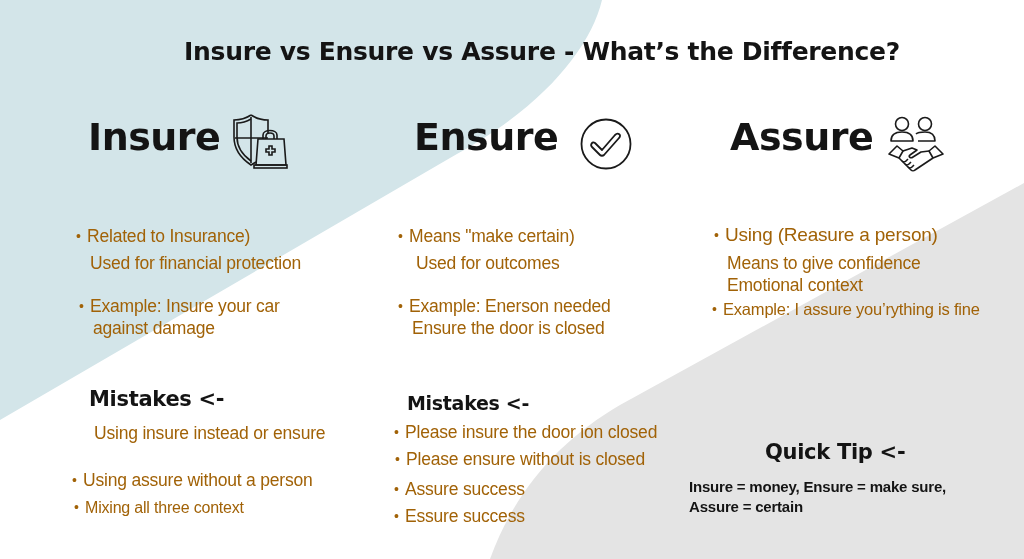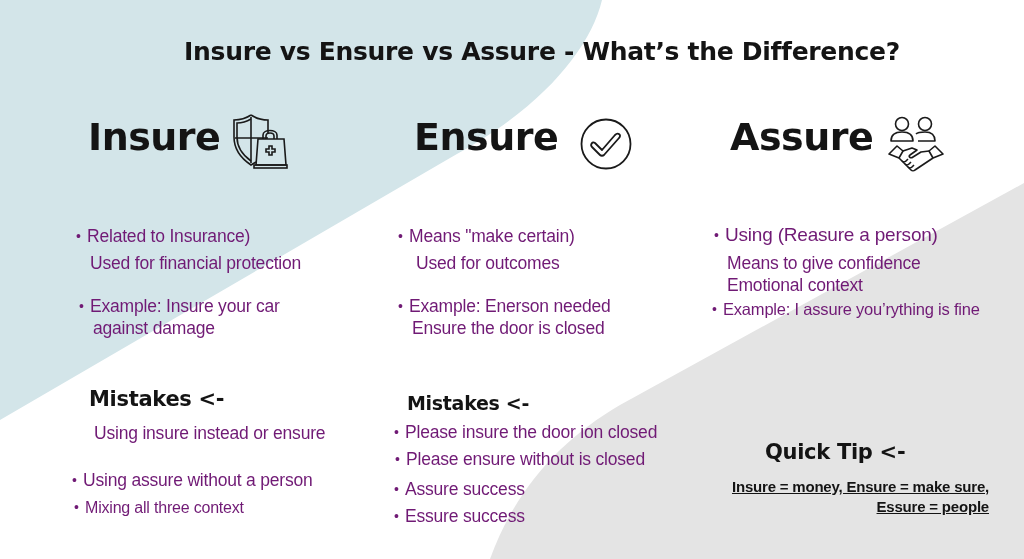--- a/index.html
+++ b/index.html
@@ -7,25 +7,25 @@
       width: 1024px; height: 559px; overflow: hidden; position: relative;
       background: #ffffff;
       font-family: "Liberation Sans", "DejaVu Sans", sans-serif;
       color: #141414;
     }
     .bg { position: absolute; left: 0; top: 0; width: 1024px; height: 559px; z-index: 0; }
     .abs { position: absolute; z-index: 1; white-space: nowrap; }
     .title { font-family: "DejaVu Sans", sans-serif; font-weight: bold; font-size: 25px; letter-spacing: -0.3px; top: 37px; left: 0; width: 1012px; text-align: center; margin-left: 36px; }
     .word { font-family: "DejaVu Sans", sans-serif; font-weight: bold; font-size: 38px; letter-spacing: -0.5px; }
     .icon { position: absolute; z-index: 1; }
-    .txt { font-size: 17.5px; color: #701a75; letter-spacing: -0.2px; }
+    .txt { font-size: 17.5px; color: #a16207; letter-spacing: -0.2px; }
     .bullet::before { content: "\2022"; display: inline-block; width: 11px; font-size: 14px; position: relative; top: -1px; }
     .sub { font-family: "DejaVu Sans", sans-serif; font-weight: bold; font-size: 21px; letter-spacing: -0.3px; }
     .sub-sm { font-family: "DejaVu Sans", sans-serif; font-weight: bold; font-size: 19px; letter-spacing: -0.3px; }
-    .tip { font-size: 15px; font-weight: bold; text-align: right; width: 300px; line-height: 20px; letter-spacing: -0.2px; text-decoration: underline; }
+    .tip { font-size: 15px; font-weight: bold; text-align: left; width: 300px; line-height: 20px; letter-spacing: -0.2px; }
   </style>
 </head>
 <body>
 
 <svg class="bg" viewBox="0 0 1024 559" xmlns="http://www.w3.org/2000/svg">
   <path d="M0 0 L602 0 C590 50 540 110 450 158 L0 420 Z" fill="#d3e5e9"></path>
   <path d="M1024 183 L620 405 C560 440 515 490 490 559 L1024 559 Z" fill="#e4e4e4"></path>
 </svg>
 
 <div class="abs title">Insure vs Ensure vs Assure - What’s the Difference?</div>
@@ -86,13 +86,13 @@
   <path d="M22 53 L25 56 C26 57 28 57 29 56 L47 44"></path>
 </svg>
 
 <div class="abs txt bullet" style="left:714px; top:224px; font-size:19px;">Using (Reasure a person)</div>
 <div class="abs txt" style="left:727px; top:253px;">Means to give confidence</div>
 <div class="abs txt" style="left:727px; top:275px;">Emotional context</div>
 <div class="abs txt bullet" style="left:712px; top:300px; font-size:16.5px;">Example: I assure you’rything is fine</div>
 
 <div class="abs sub" style="left:765px; top:440px;">Quick Tip &lt;-</div>
 <div class="abs tip" style="left:689px; top:477px;">Insure = money, Ensure = make sure,</div>
-<div class="abs tip" style="left:689px; top:497px;">Essure = people</div>
+<div class="abs tip" style="left:689px; top:497px;">Assure = certain</div>
 
 </body></html>

